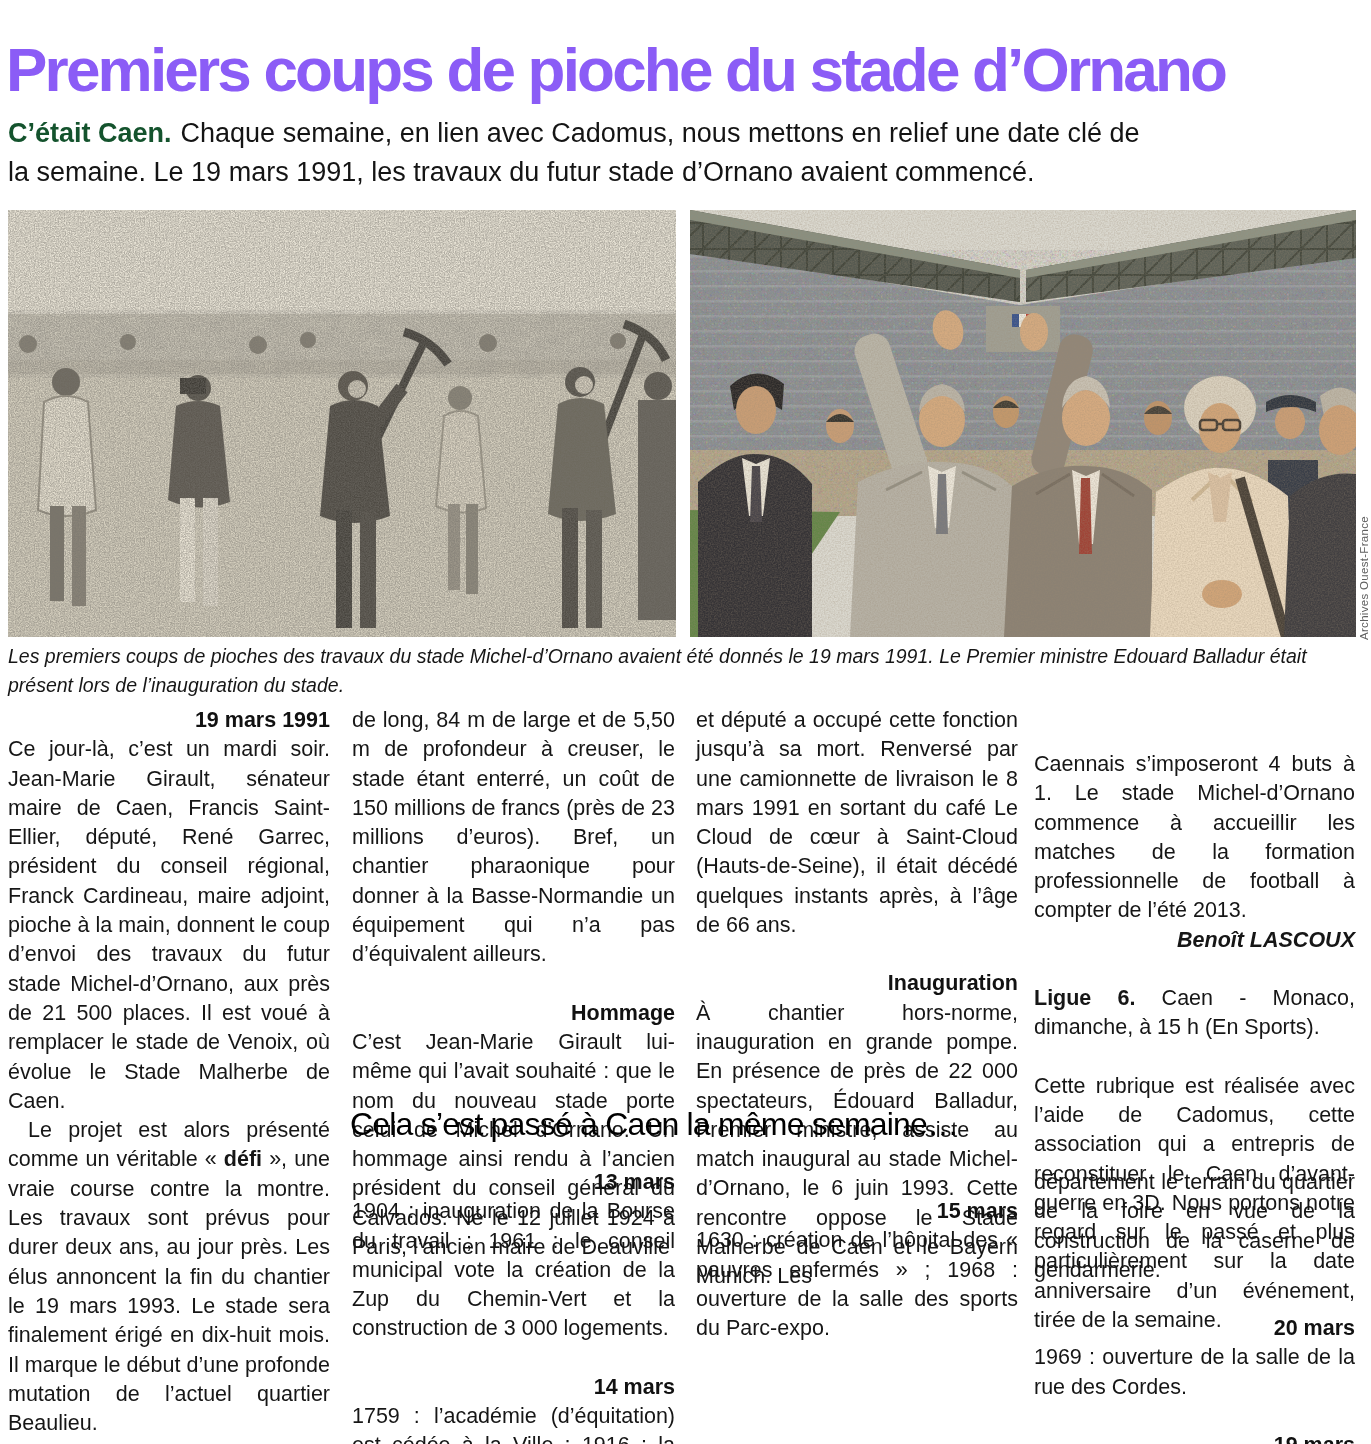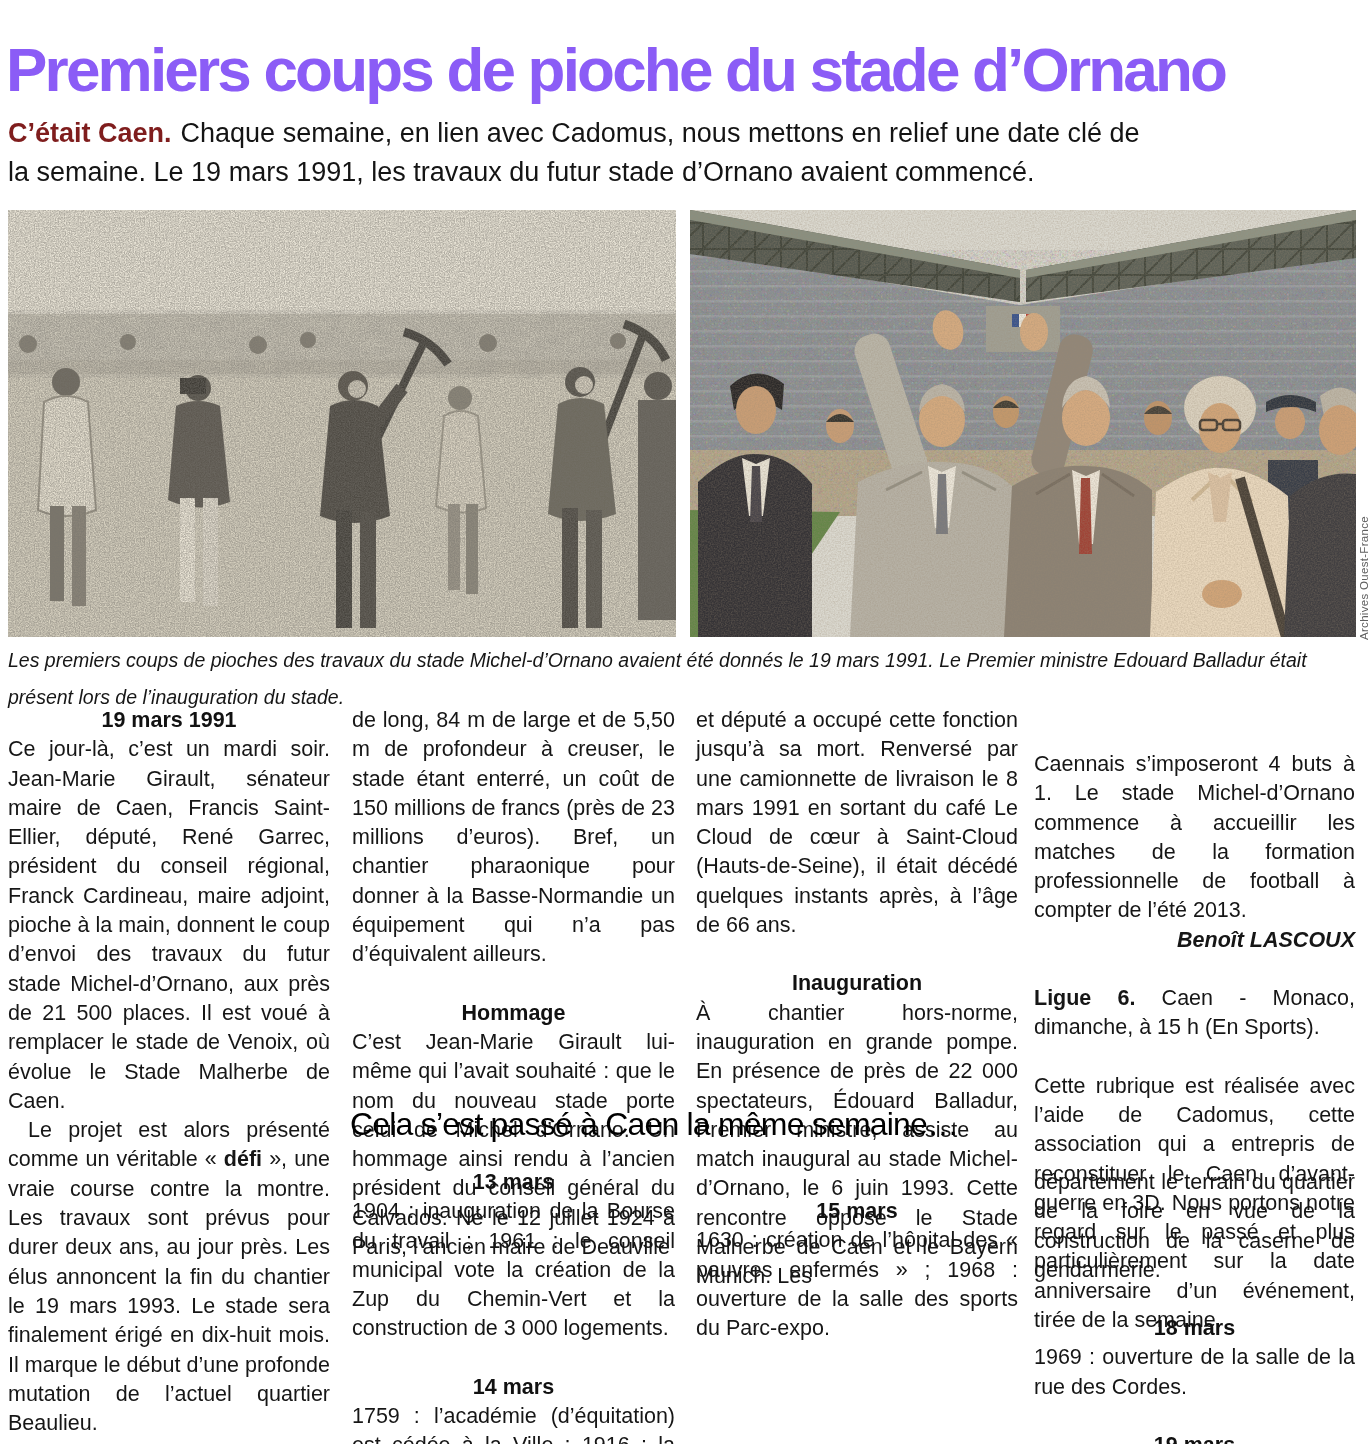--- a/index.html
+++ b/index.html
@@ -9,24 +9,24 @@
             letter-spacing:-2.8px;color:#8b5cf6;white-space:nowrap;}
   .lead{position:absolute;left:8px;top:114px;width:1160px;margin:0;font-size:27px;
         line-height:39px;color:#141414;}
   .lead .tag{font-weight:700;margin-right:9px;}
   .photo{position:absolute;top:210px;height:427px;overflow:hidden;background:#ddd;}
   .photo.left{left:8px;width:668px;}
   .photo.right{left:690px;width:666px;}
   .credit{position:absolute;left:1358px;top:640px;transform:rotate(-90deg);
           transform-origin:0 0;font-size:11.5px;color:#5f5f5f;white-space:nowrap;letter-spacing:.3px;}
   .caption{position:absolute;left:8px;top:642px;width:1348px;margin:0;font-style:italic;
-           font-size:19.5px;line-height:37px;color:#161616;}
+           font-size:19.5px;line-height:29px;color:#161616;}
   .bodycol{position:absolute;font-size:21.5px;line-height:29.3px;text-align:justify;color:#161616;}
   .bodycol p{margin:0;}
-  .bodycol h3{margin:29px 0 0 0;font-size:21.5px;line-height:29.3px;text-align:center;color:#111;}
+  .bodycol h3{margin:29px 0 0 0;font-size:21.5px;line-height:29.3px;text-align:right;color:#111;}
   .bodycol h3.first{margin-top:0;}
   .bodycol .indent{text-indent:20px;}
   .bodycol .gap{margin-top:29px;}
   .byline{text-align:right;font-weight:700;font-style:italic;}
   #col1{left:8px;top:706px;width:322px;}
   #col2{left:352px;top:706px;width:323px;}
   #col3{left:696px;top:706px;width:322px;}
   #col4{left:1034px;top:706px;width:321px;margin-top:44px;}
   .week-heading{position:absolute;left:350px;top:1106px;margin:0;font-size:32px;font-weight:400;
                 letter-spacing:-0.8px;color:#000;white-space:nowrap;}
@@ -35,21 +35,21 @@
   #wcolC{left:1034px;top:1168px;width:321px;}
   svg{display:block;}
 </style>
 </head>
 <body>
 
 <div class="page">
 
   <h1 class="headline">Premiers coups de pioche du stade d’Ornano</h1>
 
-  <p class="lead"><span class="tag" style="color:#7f1d1d">C’était Caen.</span><span>Chaque semaine, en lien avec Cadomus, nous mettons en relief une date clé de la semaine. Le 19 mars 1991, les travaux du futur stade d’Ornano avaient commencé.</span></p>
+  <p class="lead"><span class="tag" style="color:#14532d">C’était Caen.</span><span>Chaque semaine, en lien avec Cadomus, nous mettons en relief une date clé de la semaine. Le 19 mars 1991, les travaux du futur stade d’Ornano avaient commencé.</span></p>
 
   <div class="photo left">
     <svg viewBox="0 0 668 427" width="668" height="427" preserveAspectRatio="none">
       <defs>
         <filter id="grainL" x="0%" y="0%" width="100%" height="100%">
           <feTurbulence type="fractalNoise" baseFrequency="0.8" numOctaves="2" seed="11"></feTurbulence>
           <feColorMatrix type="matrix" values="0 0 0 0 0.18  0 0 0 0 0.17  0 0 0 0 0.15  1.2 1.2 1.2 0 -1.25"></feColorMatrix>
         </filter>
         <filter id="mottleL" x="0%" y="0%" width="100%" height="100%">
           <feTurbulence type="fractalNoise" baseFrequency="0.045 0.1" numOctaves="3" seed="4"></feTurbulence>
@@ -269,19 +269,19 @@
   </div>
 
   <div class="bodycol" id="wcolB">
     <h3>15 mars</h3>
     <p>1630 : création de l’hôpital des « pauvres enfermés » ; 1968 : ouverture de la salle des sports du Parc-expo.</p>
 
   </div>
 
   <div class="bodycol" id="wcolC">
     <p>département le terrain du quartier de la foire en vue de la construction de la caserne de gendarmerie.</p>
-    <h3>18 mars</h3>
+    <h3>20 mars</h3>
     <p>1969 : ouverture de la salle de la rue des Cordes.</p>
     <h3>19 mars</h3>
 
   </div>
 
 </div>
 
 </body></html>

